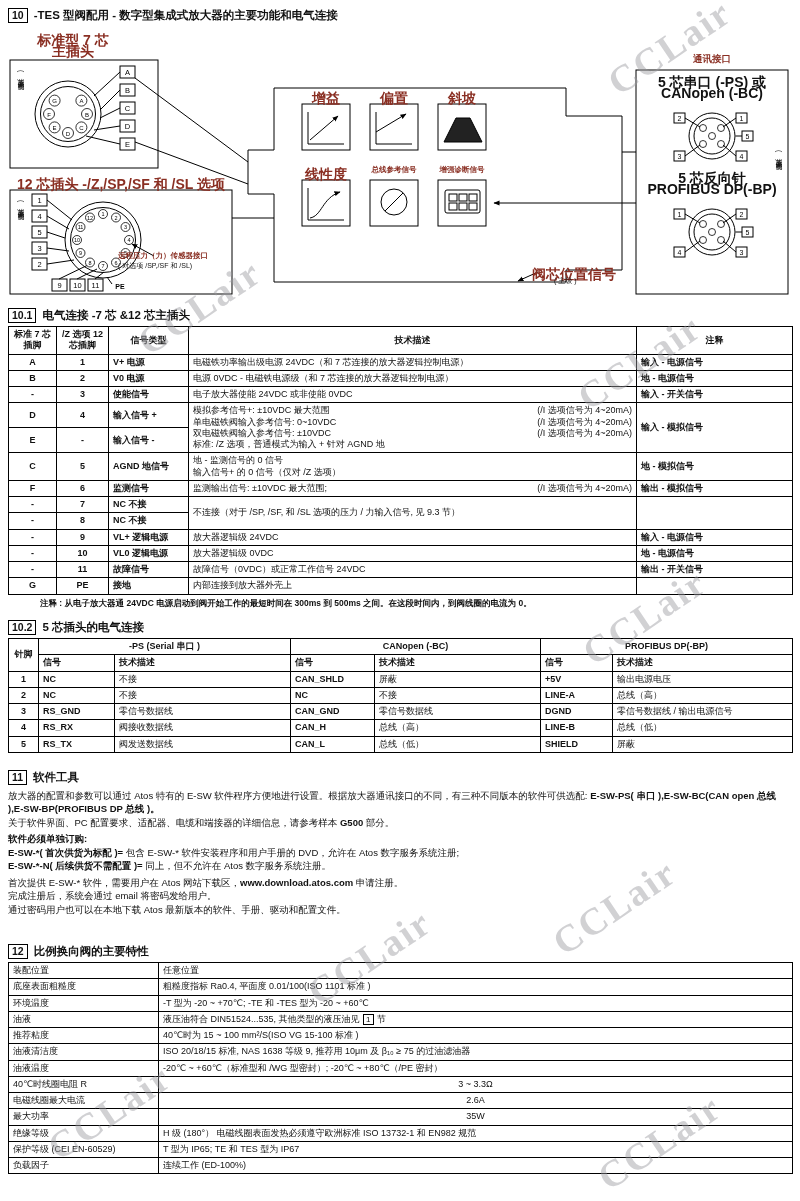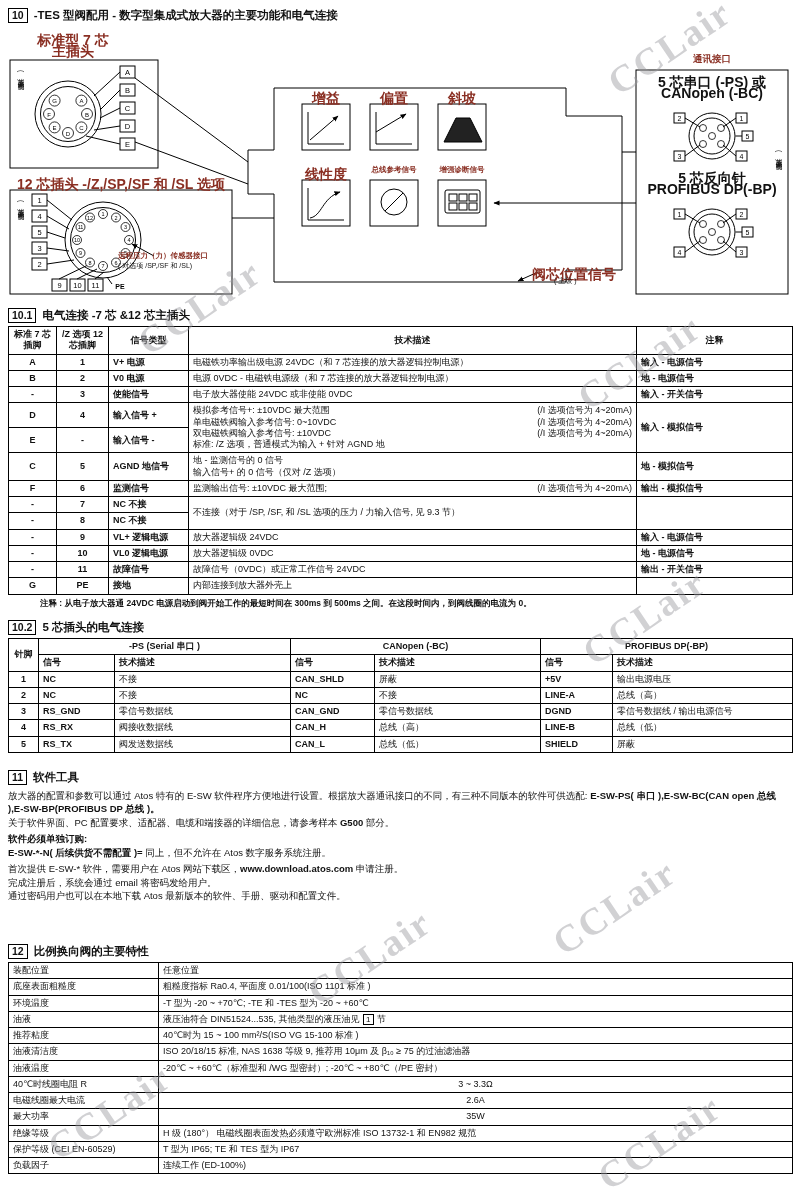--- a/index.html
+++ b/index.html
@@ -481,20 +481,21 @@
 
 <div class="s11">
   <div class="sec-head">
     <span class="sec-num">11</span>
     <span>软件工具</span>
   </div>
   <div class="paras">
     <p><span>放大器的配置和参数可以通过 Atos 特有的 E-SW 软件程序方便地进行设置。根据放大器通讯接口的不同，有三种不同版本的软件可供选配: </span><span class="b">E-SW-PS( 串口 ),E-SW-BC(CAN open 总线 ),E-SW-BP(PROFIBUS DP 总线 )。</span></p>
     <p><span>关于软件界面、PC 配置要求、适配器、电缆和端接器的详细信息，请参考样本 </span><span class="b">G500</span><span> 部分。</span></p>
     <p class="b gap">软件必须单独订购:</p>
+    <p><span class="b">E-SW-*( 首次供货为标配 )=</span><span> 包含 E-SW-* 软件安装程序和用户手册的 DVD，允许在 Atos 数字服务系统注册;</span></p>
     <p><span class="b">E-SW-*-N( 后续供货不需配置 )=</span><span> 同上，但不允许在 Atos 数字服务系统注册。</span></p>
     <p class="gap"><span>首次提供 E-SW-* 软件，需要用户在 Atos 网站下载区，</span><span class="b">www.download.atos.com</span><span> 申请注册。</span></p>
     <p>完成注册后，系统会通过 email 将密码发给用户。</p>
     <p>通过密码用户也可以在本地下载 Atos 最新版本的软件、手册、驱动和配置文件。</p>
   </div>
 </div>
 
 <div class="s12">
   <div class="sec-head">
     <span class="sec-num">12</span>

